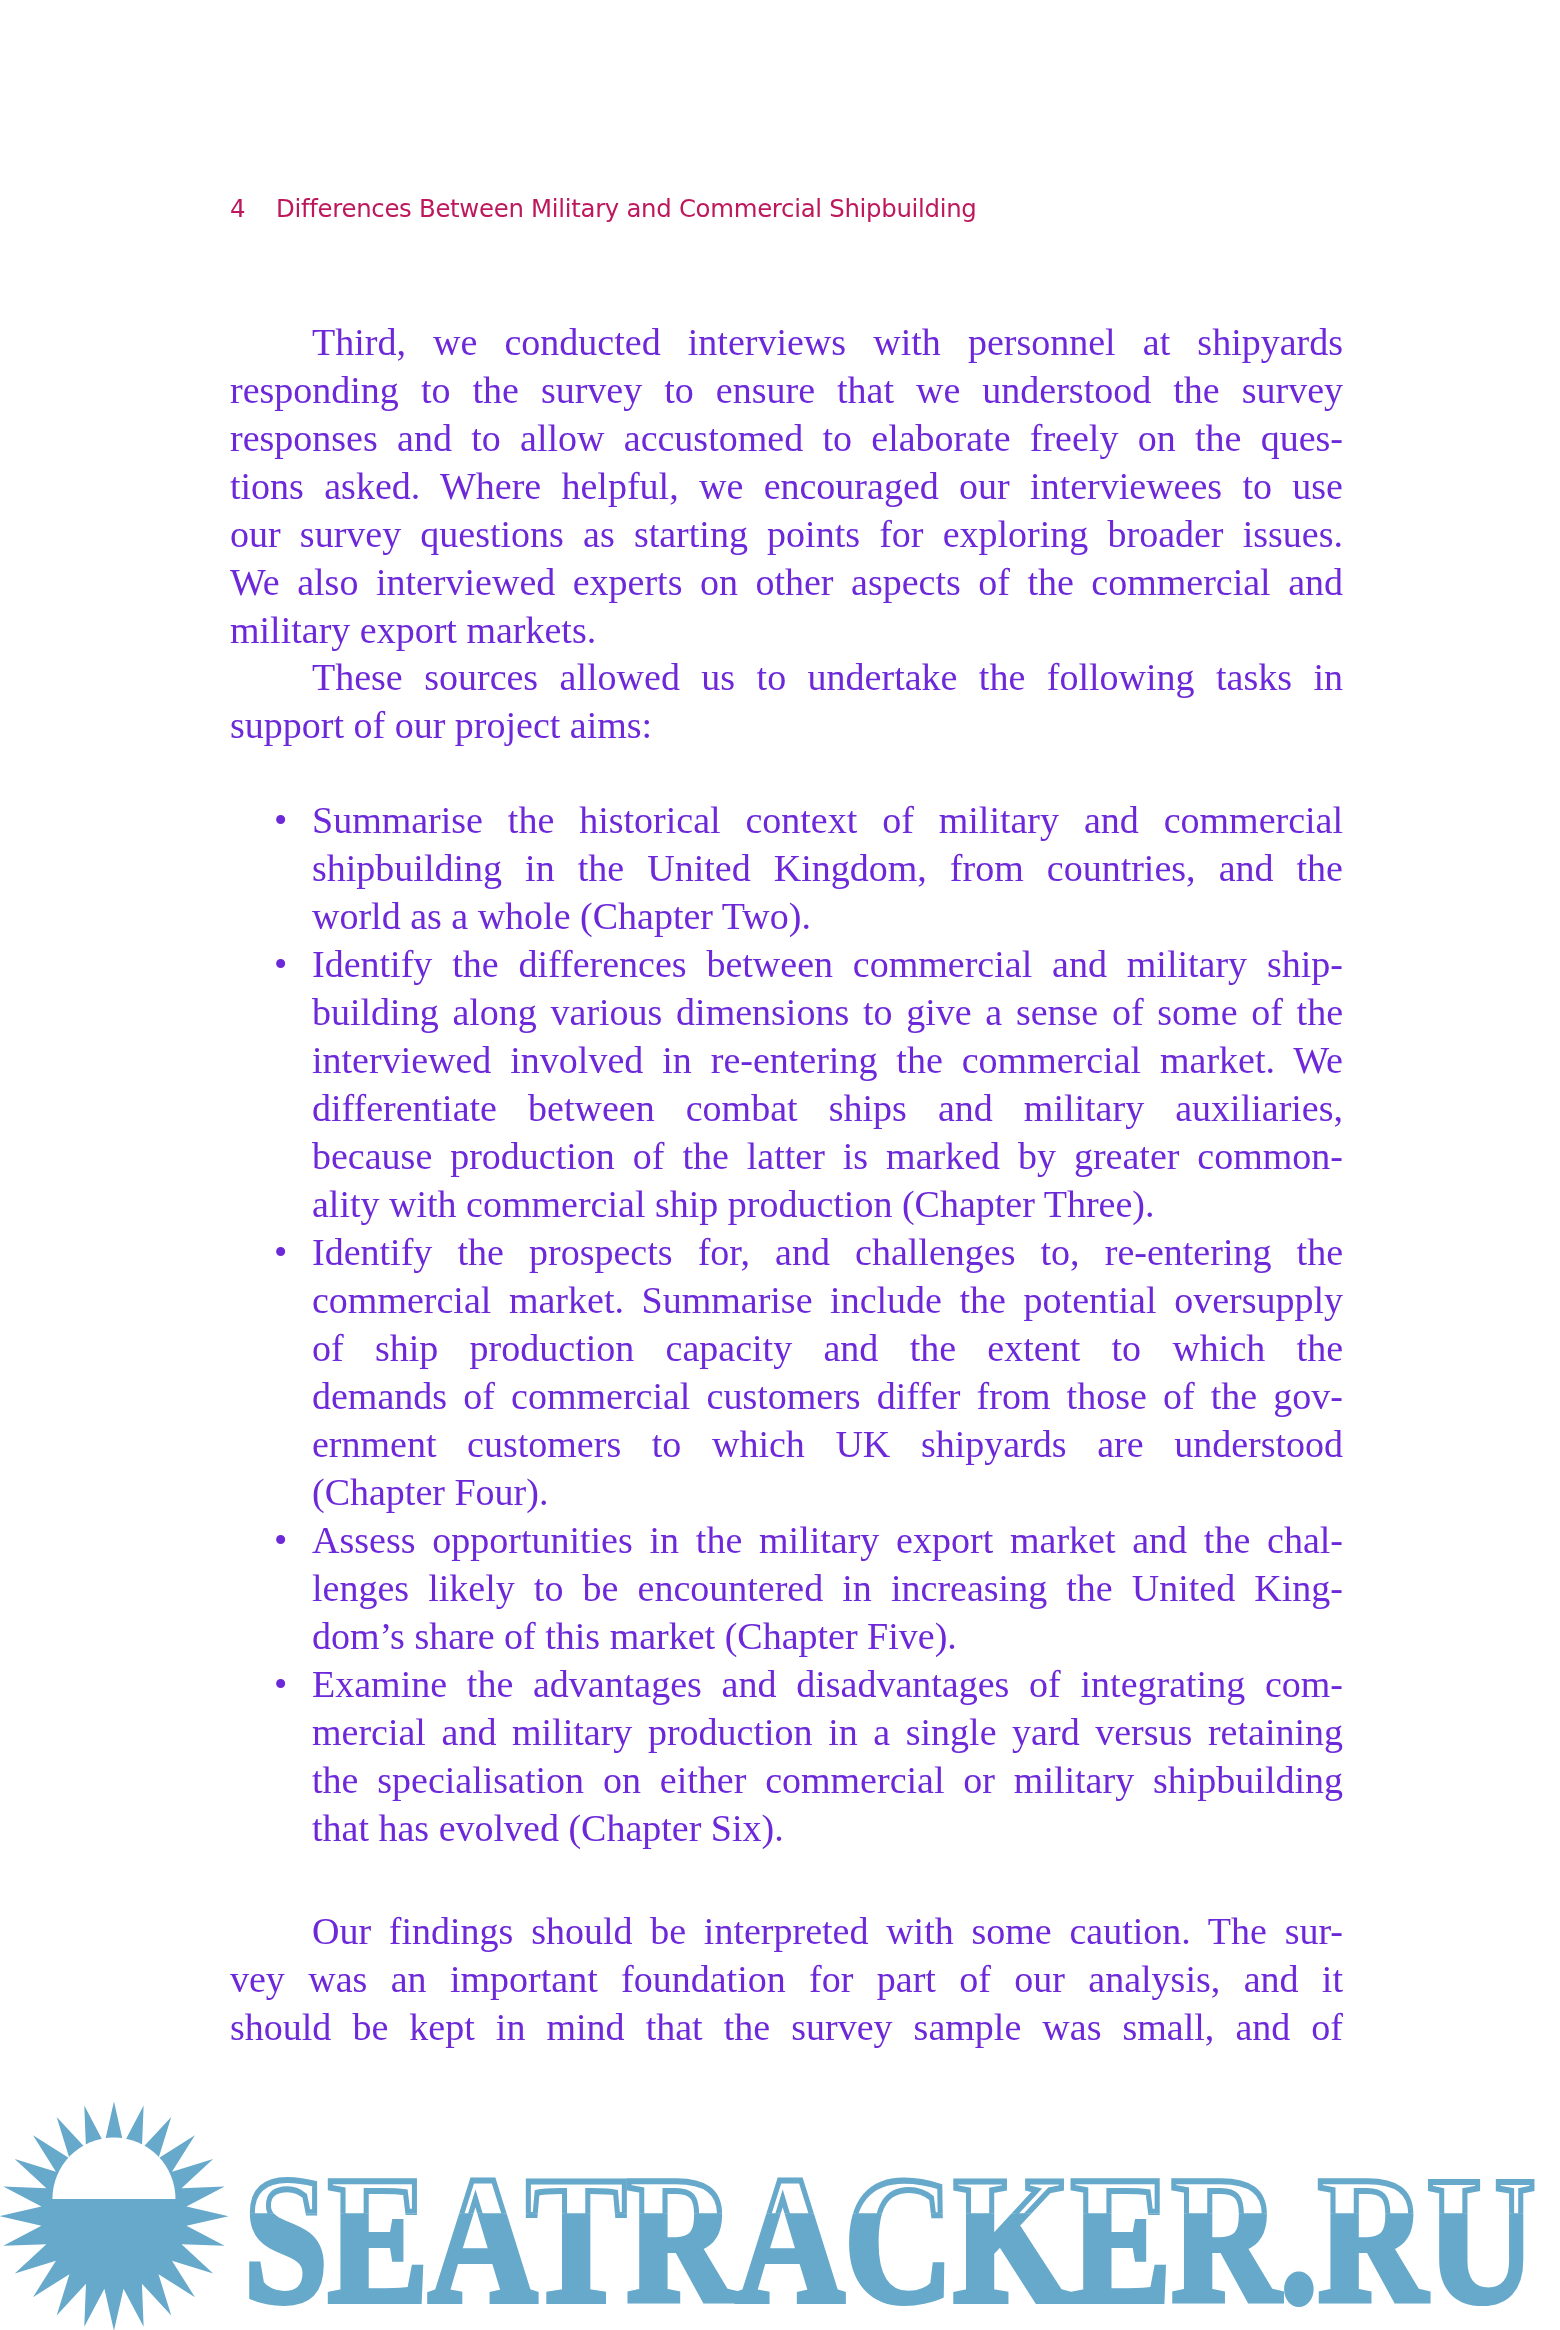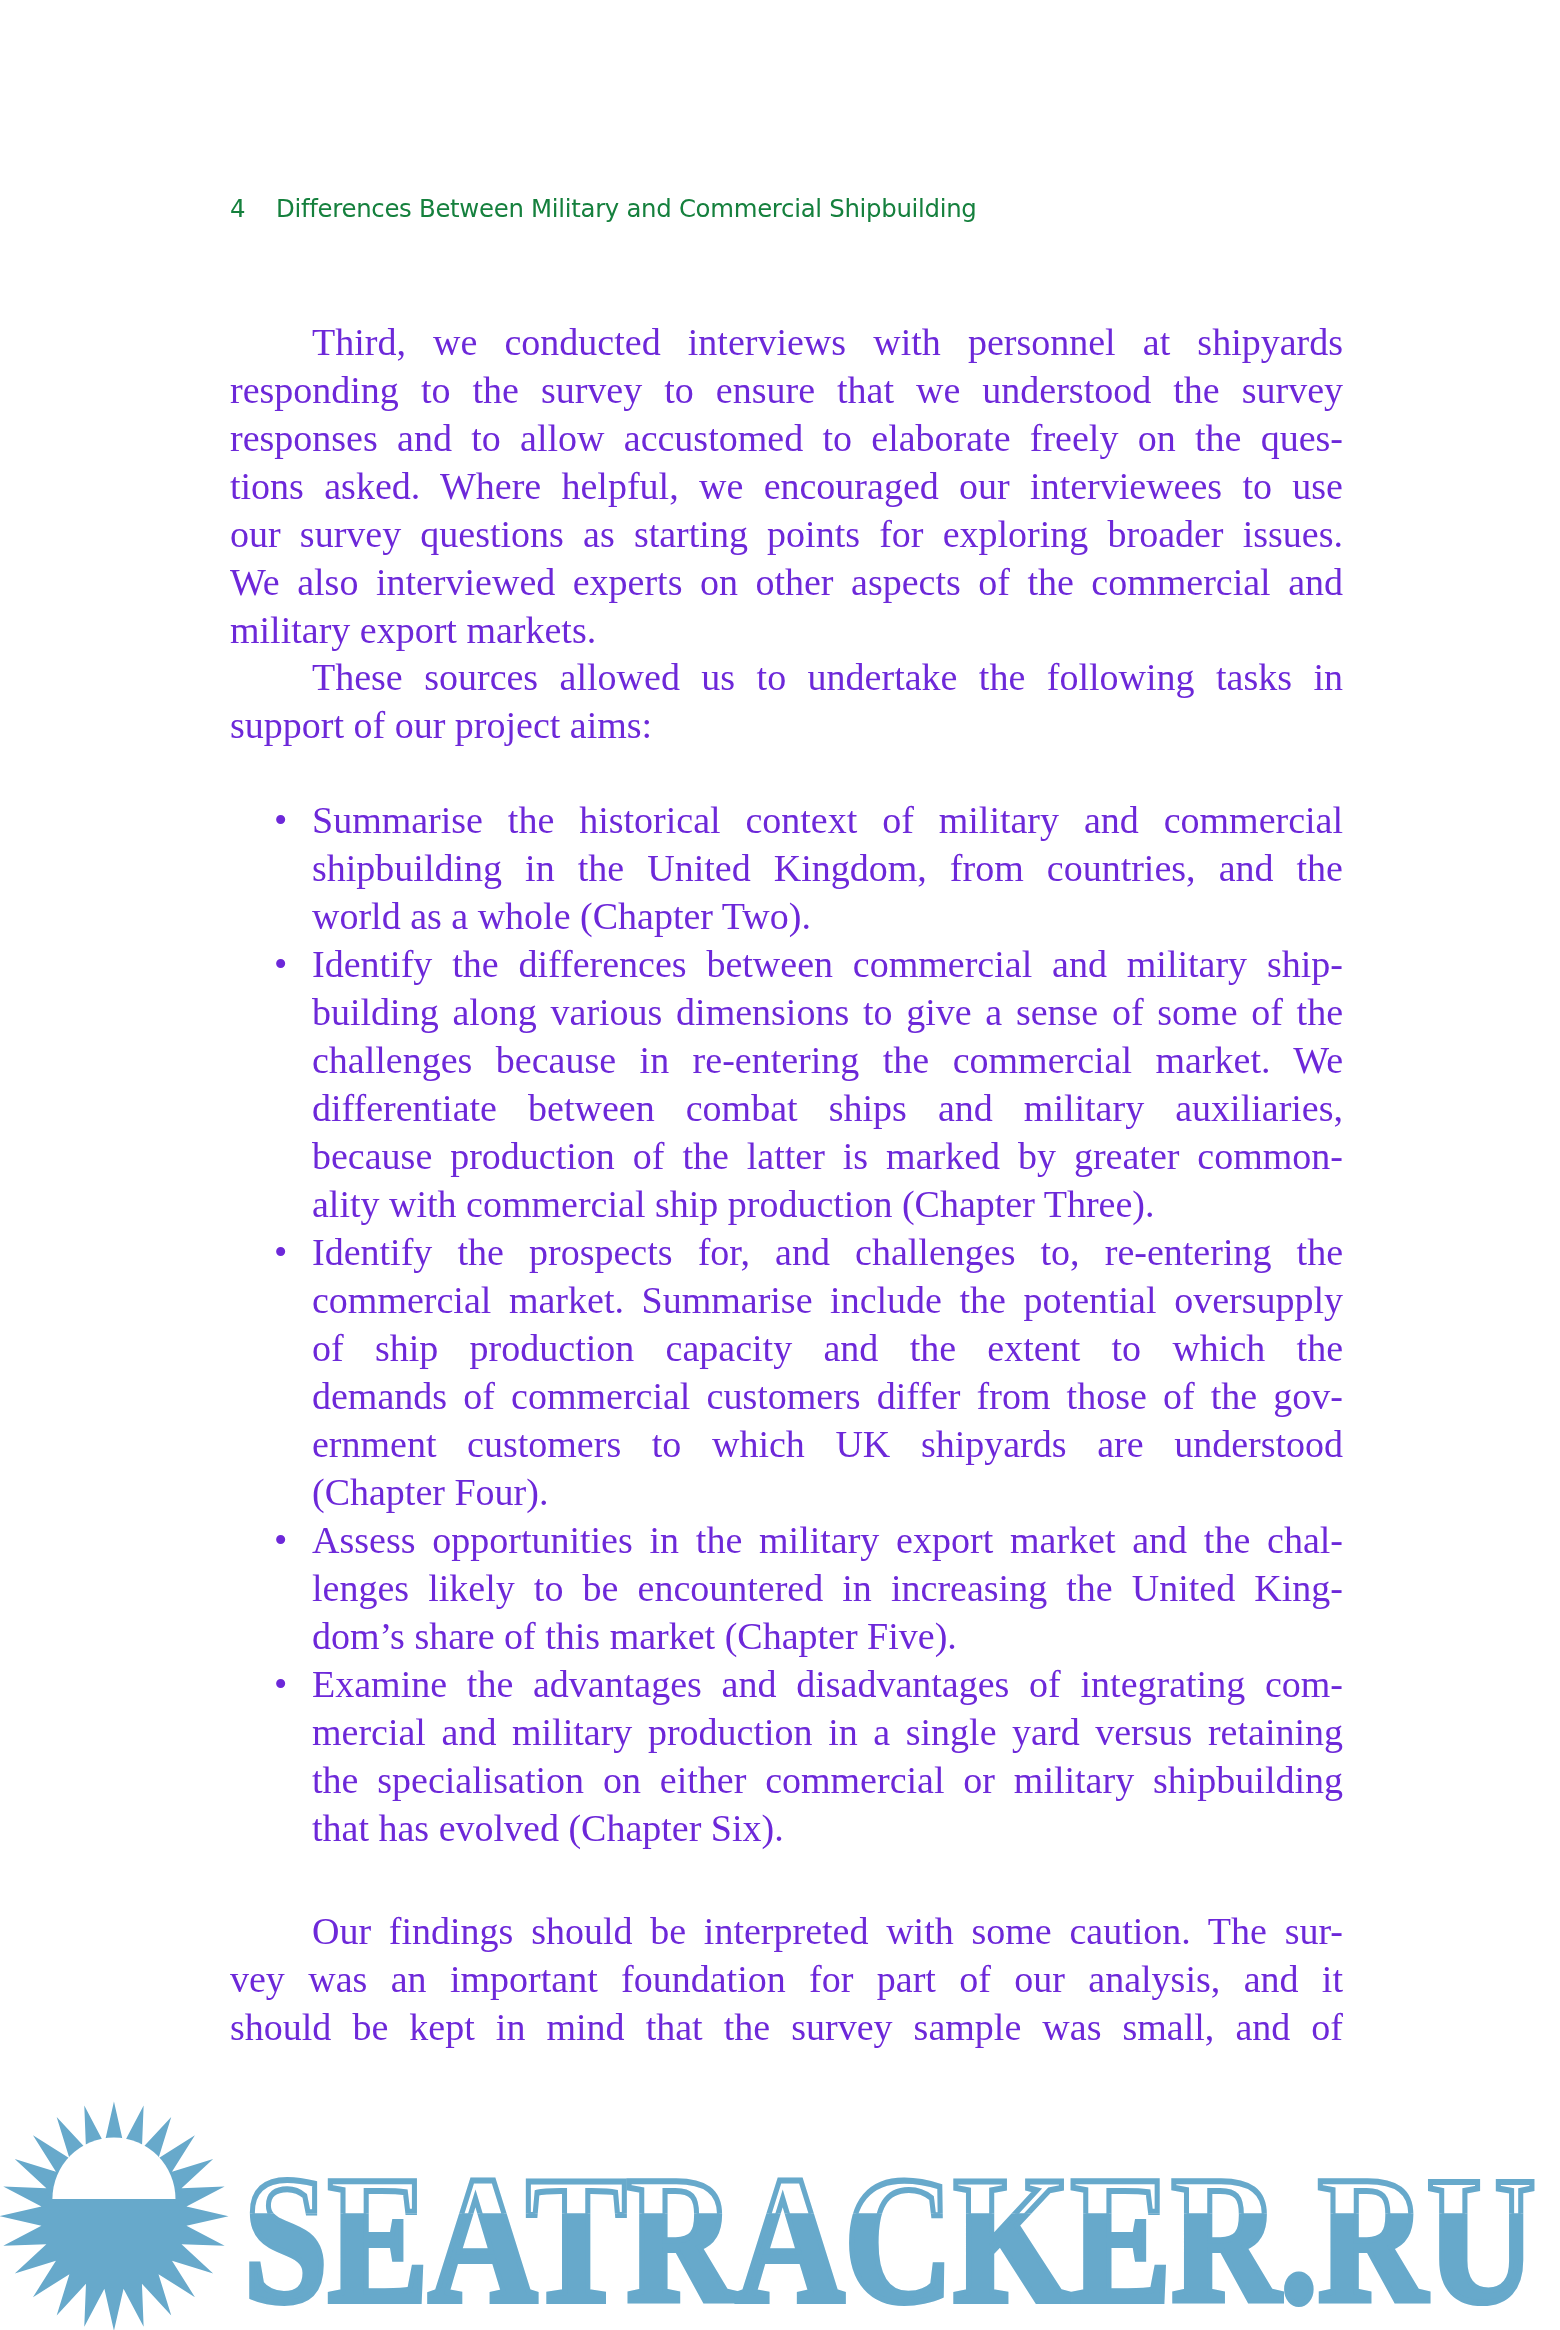--- a/index.html
+++ b/index.html
@@ -1,19 +1,19 @@
 <!DOCTYPE html>
 <html style="font-size:9.8px"><head>
 <meta charset="utf-8">
 <style>
   html, body { margin: 0; padding: 0; background: #ffffff; }
   body { width: 1560px; height: 2330px; position: relative; overflow: hidden; }
   .running-head {
     position: absolute; left: 230px; top: 194px;
-    font-family: "DejaVu Sans", sans-serif; font-size: 24.4px; color: #15803d;
+    font-family: "DejaVu Sans", sans-serif; font-size: 24.4px; color: #be185d;
     letter-spacing: -0.3px; white-space: nowrap;
   }
   .running-head .pgnum { display: inline-block; width: 46px; }
   .text {
     font-family: "Liberation Serif", serif; font-size: 38px; color: #6d28d9;
     line-height: 48px;
   }
   .block { position: absolute; left: 230px; width: 1113px; }
   .line { display: block; height: 48px; white-space: nowrap; text-align-last: justify; text-align: justify; width: 100%; }
   .line.last { text-align-last: left; }
@@ -49,21 +49,21 @@
   <div class="bullet-item">
     <span class="bullet-dot">•</span>
     <span class="line">Summarise the historical context of military and commercial</span>
     <span class="line">shipbuilding in the United Kingdom, from countries, and the</span>
     <span class="line last">world as a whole (Chapter Two).</span>
   </div>
   <div class="bullet-item">
     <span class="bullet-dot">•</span>
     <span class="line">Identify the differences between commercial and military ship-</span>
     <span class="line">building along various dimensions to give a sense of some of the</span>
-    <span class="line">challenges because in re-entering the commercial market. We</span>
+    <span class="line">interviewed involved in re-entering the commercial market. We</span>
     <span class="line">differentiate between combat ships and military auxiliaries,</span>
     <span class="line">because production of the latter is marked by greater common-</span>
     <span class="line last">ality with commercial ship production (Chapter Three).</span>
   </div>
   <div class="bullet-item">
     <span class="bullet-dot">•</span>
     <span class="line">Identify the prospects for, and challenges to, re-entering the</span>
     <span class="line">commercial market. Summarise include the potential oversupply</span>
     <span class="line">of ship production capacity and the extent to which the</span>
     <span class="line">demands of commercial customers differ from those of the gov-</span>

